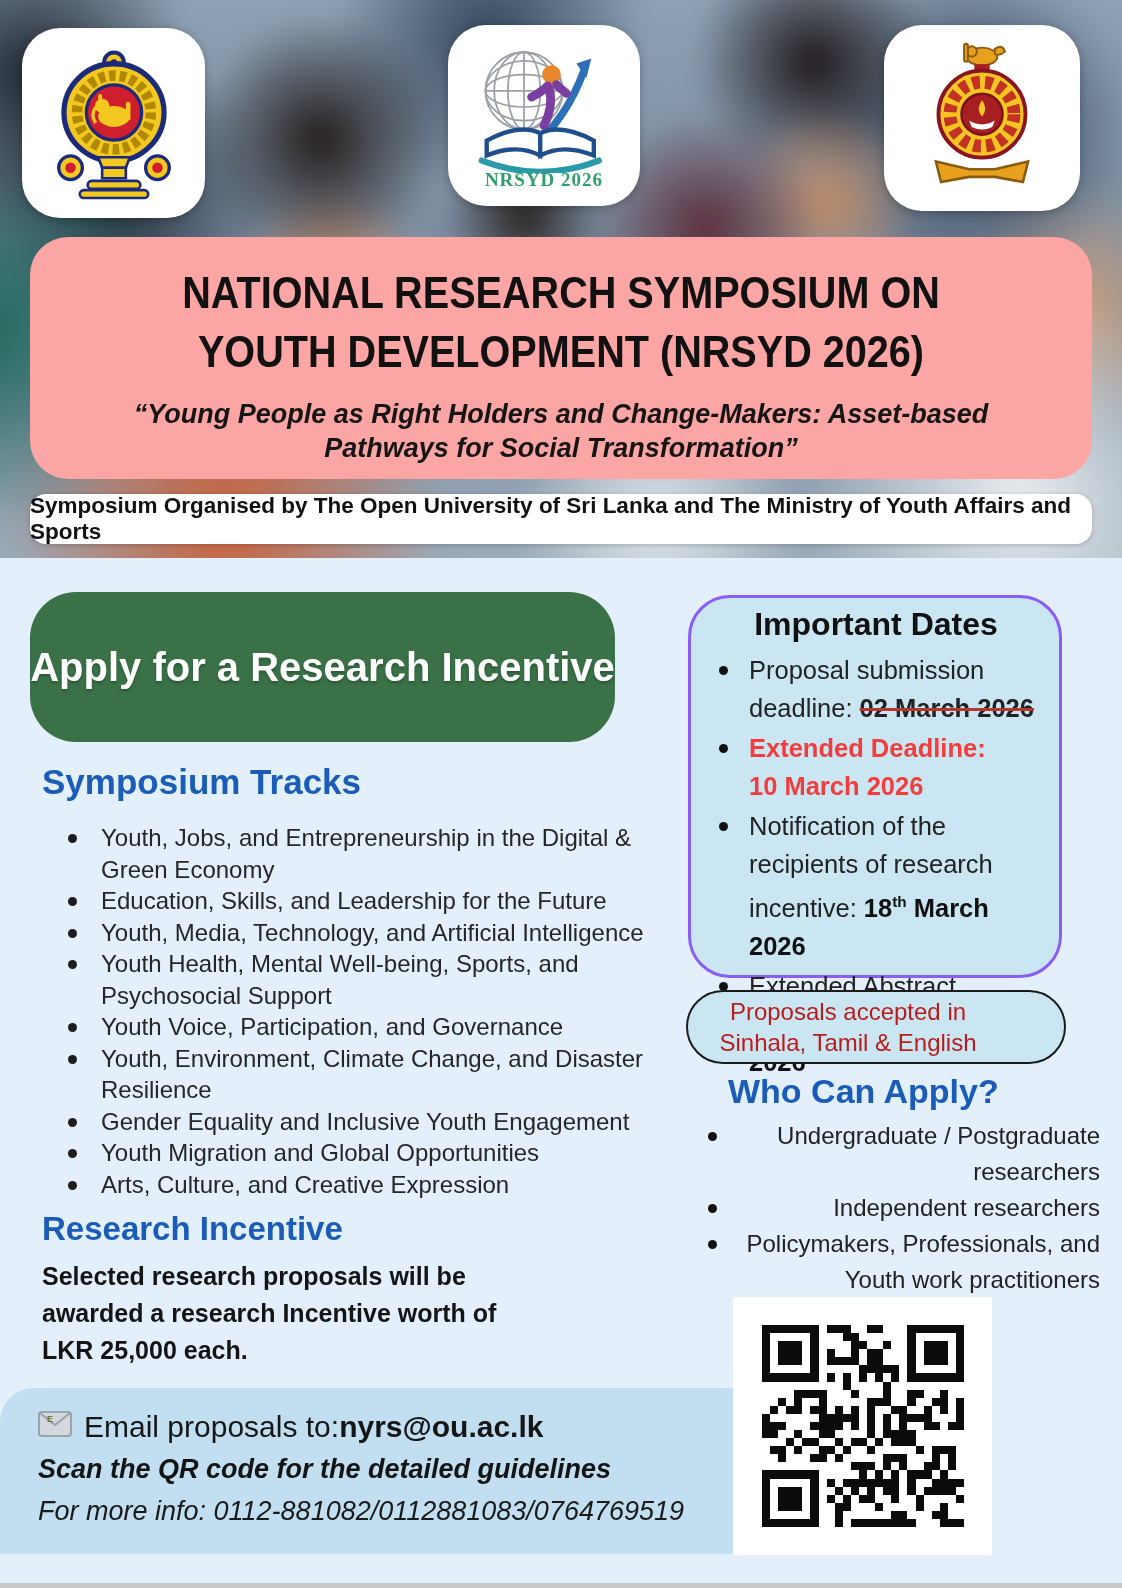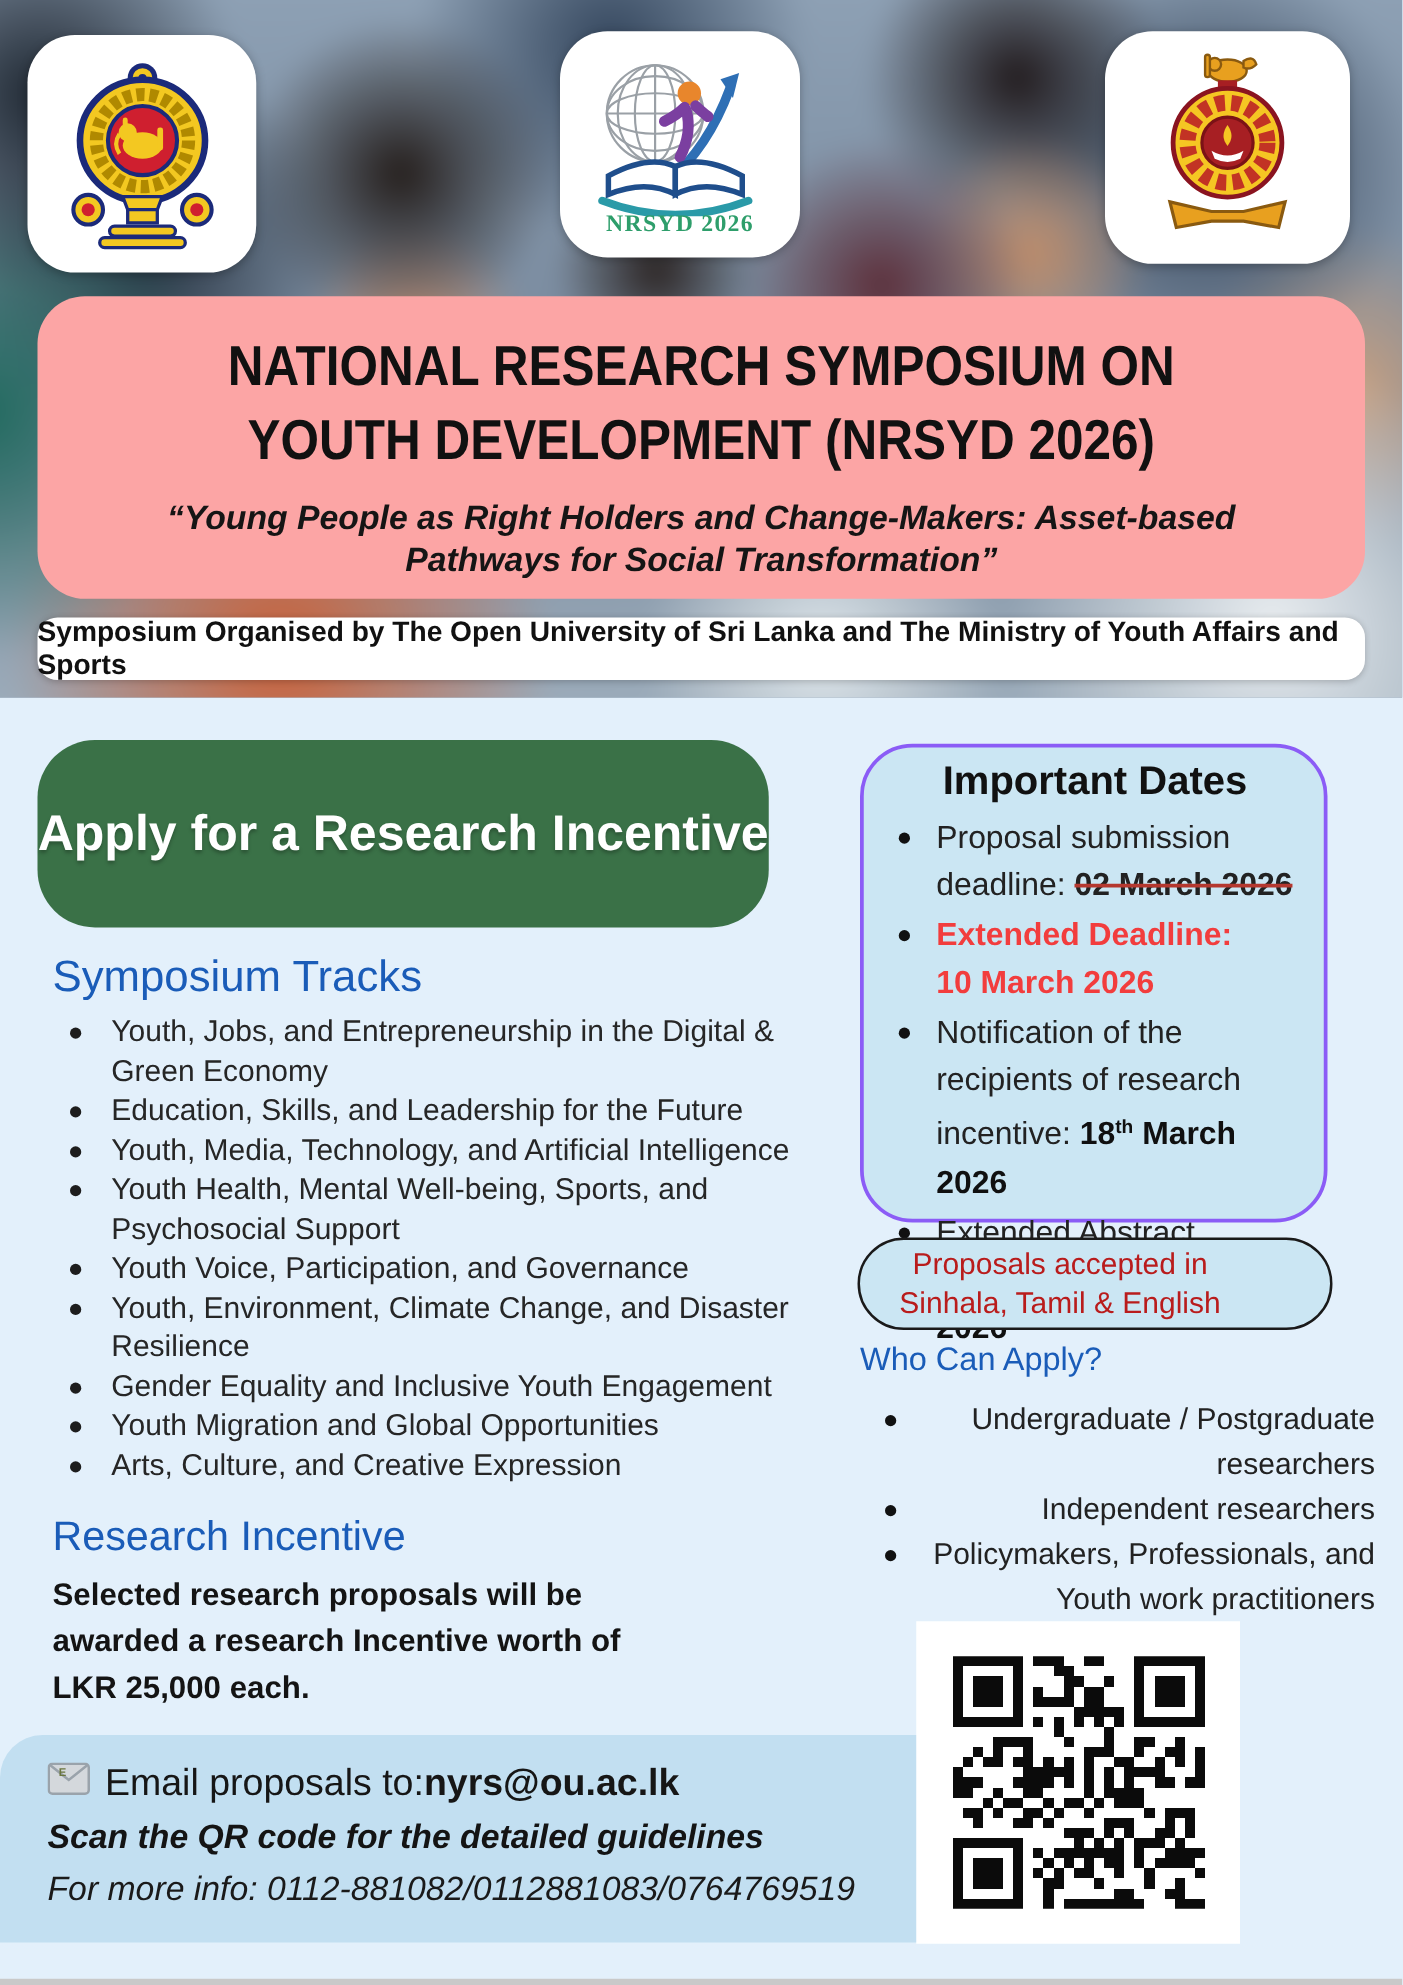--- a/index.html
+++ b/index.html
@@ -63,23 +63,23 @@
     font-size:22.5px; font-weight:700; color:#111; box-shadow:0 1px 5px rgba(0,0,0,.2);
   }
 
   
   .apply-box{
     position:absolute; left:30px; top:592px; width:585px; height:150px;
     background:#3a7147; border-radius:46px; display:flex; align-items:center; justify-content:center; text-align:center;
     color:#fff; font-size:40px; line-height:56px; font-weight:800;
     text-shadow:0 2px 3px rgba(0,0,0,.25);
   }
-  .h-blue{color:#1a5cb8; font-weight:400;}
+  .h-blue{color:#1a5cb8; font-weight:700;}
   .tracks-head{position:absolute; left:42px; top:762px; font-size:35px;}
-  .tracks-list{position:absolute; left:40px; top:806px; width:612px; margin:4px; padding:0; list-style:none;
+  .tracks-list{position:absolute; left:40px; top:806px; width:612px; margin:16px; padding:0; list-style:none;
     font-size:24px; line-height:31.5px; color:#262626;}
   .tracks-list li{position:relative; padding-left:45px;}
   .tracks-list li::before{content:""; position:absolute; left:12px; top:12px; width:9px; height:9px; border-radius:50%; background:#1d1d1d;}
   .ri-head{position:absolute; left:42px; top:1210px; font-size:33px;}
   .ri-text{position:absolute; left:42px; top:1258px; width:465px; font-size:25px; line-height:37px; font-weight:700; color:#141414;}
 
   
   .email-box{
     position:absolute; left:0; top:1388px; width:862px; height:166px;
     background:#c2dff1; border-radius:34px 48px 48px 0;
@@ -104,21 +104,21 @@
   .red-bold{color:#f23d3d; font-weight:800;}
   .b{font-weight:800; color:#101010;}
   sup{font-size:0.6em;}
 
   .lang-pill{
     position:absolute; left:686px; top:990px; width:380px; height:74px;
     background:#cbe6f3; border:2px solid #1a1a1a; border-radius:40px; box-sizing:border-box;
     display:flex; align-items:center; justify-content:flex-start; text-align:center;
     font-size:24px; line-height:31px; color:#b91c1c;
   }
-  .who-head{position:absolute; left:688px; top:1072px; font-size:26px;}
+  .who-head{position:absolute; left:728px; top:1072px; font-size:34px;}
   .who-list{position:absolute; left:700px; top:1118px; width:400px; margin:0; padding:0; list-style:none;
     font-size:24px; line-height:36px; color:#222;}
   .who-list li{position:relative; padding-left:38px;text-align:right;}
   .who-list li::before{content:""; position:absolute; left:8px; top:14px; width:9px; height:9px; border-radius:50%; background:#111;}
 
   .qr-box{position:absolute; left:733px; top:1297px; width:259px; height:258px; background:#fff; display:flex; align-items:center; justify-content:center;}
 
   .bottom-strip{position:absolute; left:0; bottom:0; width:100%; height:5px; background:#c9c9c9;}
 </style>
 </head>

